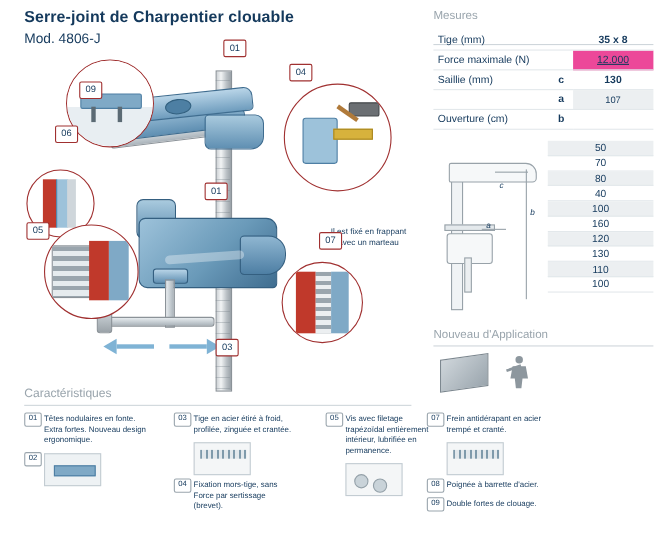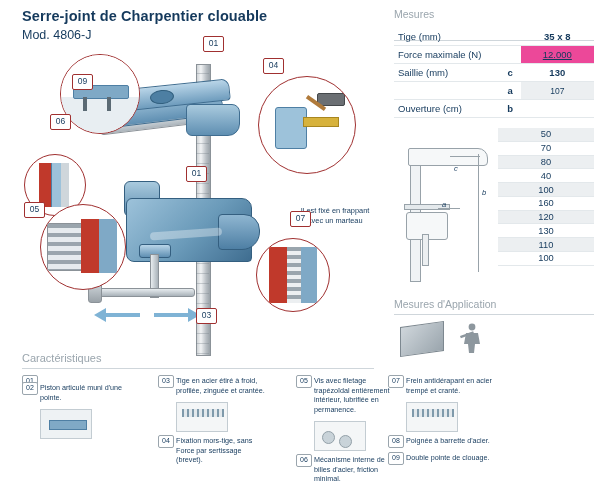--- a/index.html
+++ b/index.html
@@ -364,24 +364,24 @@
       <div class="marker" style="left:290px; top:165px;">07</div>
       <div class="marker" style="left:196px; top:262px;">03</div>
     </div>
 
     <div class="char-head">Caractéristiques</div>
     <div class="char-rule"></div>
 
     <div class="char-col c1">
       <div class="char-item">
         <span class="char-num">01</span>
+        <span>Têtes nodulaires en fonte. Extra fortes. Nouveau design ergonomique.</span>
       </div>
       <div class="char-item">
         <span class="char-num">02</span>
-        <span>Piston articulé muni d'une pointe.</span>
       </div>
       <div class="figbox">
           <div class="fig-clamp"></div>
         </div>
     </div>
 
     <div class="char-col c2">
       <div class="char-item">
         <span class="char-num">03</span>
         <span>Tige en acier étiré à froid, profilée, zinguée et crantée.</span>
@@ -396,24 +396,20 @@
     </div>
 
     <div class="char-col" style="left:296px; top:376px; width:96px;">
       <div class="char-item">
         <span class="char-num">05</span>
         <span>Vis avec filetage trapézoïdal entièrement intérieur, lubrifiée en permanence.</span>
       </div>
       <div class="figbox">
           <div class="fig-balls"></div>
         </div>
-      <div class="char-item">
-        <span class="char-num">06</span>
-        <span>Mécanisme interne de billes d'acier, friction minimal.</span>
-      </div>
     </div>
   </div>
 
   <div class="right">
 
     <div class="sec-title">Mesures</div>
     <div class="sec-rule"></div>
 
     <table class="meas">
       <tbody>
@@ -468,21 +464,21 @@
         <div>40</div>
         <div>100</div>
         <div>160</div>
         <div>120</div>
         <div>130</div>
         <div>110</div>
         <div>100</div>
       </div>
     </div>
 
-    <div class="app-title">Mesures d'Application</div>
+    <div class="app-title">Nouveau d'Application</div>
     <div class="app-rule"></div>
     <div class="app-icons">
       <div class="icon-wood"></div>
       <div class="icon-worker">
         <svg width="30" height="32" viewBox="0 0 30 32">
           <circle cx="14" cy="5" r="3.4" fill="#8d979e"></circle>
           <path d="M8 11 L20 11 L22 22 L17 22 L16 31 L11 31 L10 22 L6 22 Z" fill="#8d979e"></path>
           <rect x="2" y="14" width="14" height="2.4" fill="#8d979e" transform="rotate(-20 2 14)"></rect>
         </svg>
       </div>
@@ -496,17 +492,17 @@
     </div>
     <div class="figbox">
         <div class="fig-ratchet"></div>
       </div>
     <div class="char-item">
       <span class="char-num">08</span>
       <span>Poignée à barrette d'acier.</span>
     </div>
     <div class="char-item">
       <span class="char-num">09</span>
-      <span>Double pointe de clouage.</span>
+      <span>Double fortes de clouage.</span>
     </div>
   </div>
 
 </div>
 
 </body></html>

